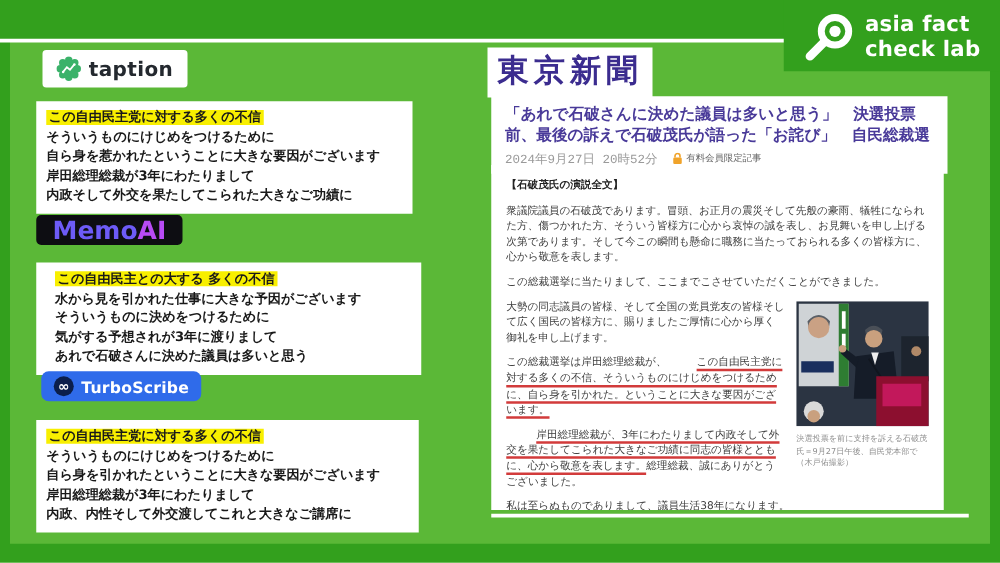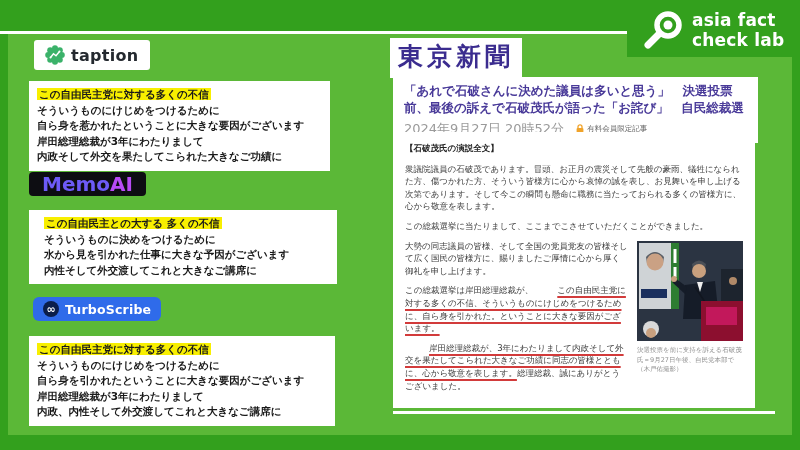--- a/index.html
+++ b/index.html
@@ -30,21 +30,21 @@
   .tblock{position:absolute;background:#fff;padding:6px 8px;overflow:hidden;}
   .tline{font-size:10.5px;font-weight:600;color:#191919;line-height:15.5px;white-space:nowrap;}
   .hl{background:var(--highlight_yellow,#f8ef00);padding:0 2px;}
 
   
   .masthead-box{position:absolute;left:390px;top:38px;background:#fff;padding:2px 8px 5px;}
   .masthead{font-family:"DejaVu Serif",serif;font-size:25px;font-weight:900;color:var(--masthead_purple,#3b2c8f);letter-spacing:4px;}
   .panel-head{position:absolute;left:393px;top:77px;width:365px;box-sizing:border-box;background:#fff;padding:6px 11px 5px;}
   .headline{font-size:12.5px;line-height:1.32;font-weight:700;color:var(--headline_purple,#493a99);}
   .meta-row{margin-top:4px;display:flex;align-items:center;gap:12px;}
-  .date{font-size:13px;color:#9a9a9a;}
+  .date{font-size:10px;color:#9a9a9a;font-family:Liberation Mono, monospace;}
   .badge{display:flex;align-items:center;gap:3px;font-size:7.5px;color:#666;}
   .panel-body{position:absolute;left:393px;top:132px;width:362px;height:276px;box-sizing:border-box;background:#fff;
               padding:10px 12px;overflow:hidden;font-size:8.5px;line-height:12.6px;color:#3c3c3c;}
   .sec-title{font-weight:700;color:#222;margin:0 0 8px;}
   .panel-body p{margin:0 0 7px;}
   .u-red{text-decoration:underline;text-decoration-color:var(--underline_red,#d23b3b);text-decoration-thickness:1.5px;text-underline-offset:2.5px;margin-left:24px;}
   .photo-fig{float:right;width:106px;margin:1px 0 4px 9px;}
   .caption{font-size:6.5px;line-height:1.45;color:#909090;margin-top:2px;}
 </style>
 </head>
@@ -93,23 +93,24 @@
     <div class="tline">岸田総理総裁が3年にわたりまして</div>
     <div class="tline">内政そして外交を果たしてこられた大きなご功績に</div>
   </div>
 
   <div class="card memo-card">
     <span class="memo-1">Memo </span>
       <span class="memo-2">AI</span>
   </div>
   <div class="tblock" style="left:29px;top:210px;width:285px;padding-left:15px;">
     <div class="tline"><span class="hl">この自由民主との大する 多くの不信</span></div>
+    <div class="tline">水から見を引かれた仕事に大きな予因がございます</div>
     <div class="tline">そういうものに決めをつけるために</div>
-    <div class="tline">水から見を引かれた仕事に大きな予因がございます</div>
-    <div class="tline">内性そして外交渡してこれと大きなご講席に</div>
+    <div class="tline">気がする予想されが3年に渡りまして</div>
+    <div class="tline">あれで石破さんに決めた議員は多いと思う</div>
   </div>
 
   <div class="card turbo-card">
     <span class="turbo-ico">∞</span>
     <span class="turbo-text">TurboScribe</span>
   </div>
   <div class="tblock" style="left:29px;top:336px;width:290px;">
     <div class="tline"><span class="hl">この自由民主党に対する多くの不信</span></div>
     <div class="tline">そういうものにけじめをつけるために</div>
     <div class="tline">自ら身を引かれたということに大きな要因がございます</div>
@@ -163,17 +164,18 @@
         <rect x="69" y="66" width="31" height="18" fill="#c2185b"></rect>
         <circle cx="14" cy="88" r="8" fill="#d9d9d9"></circle>
         <circle cx="14" cy="92" r="5" fill="#c9a07e"></circle>
       </svg>
       <figcaption class="caption">決選投票を前に支持を訴える石破茂氏＝9月27日午後、自民党本部で（木戸佑撮影）</figcaption>
     </figure>
 
     <p>大勢の同志議員の皆様、そして全国の党員党友の皆様そして広く国民の皆様方に、賜りましたご厚情に心から厚く御礼を申し上げます。</p>
     <p><span>この総裁選挙は岸田総理総裁が、</span><span class="u-red">この自由民主党に対する多くの不信、そういうものにけじめをつけるために、自ら身を引かれた。ということに大きな要因がございます。</span></p>
     <p><span class="u-red">岸田総理総裁が、3年にわたりまして内政そして外交を果たしてこられた大きなご功績に同志の皆様とともに、心から敬意を表します。</span><span>総理総裁、誠にありがとうございました。</span></p>
+    <p>私は至らぬものでありまして、議員生活38年になります。</p>
 
   </div>
 
   <div class="hline-bottom"></div>
 </div>
 
 </body></html>

